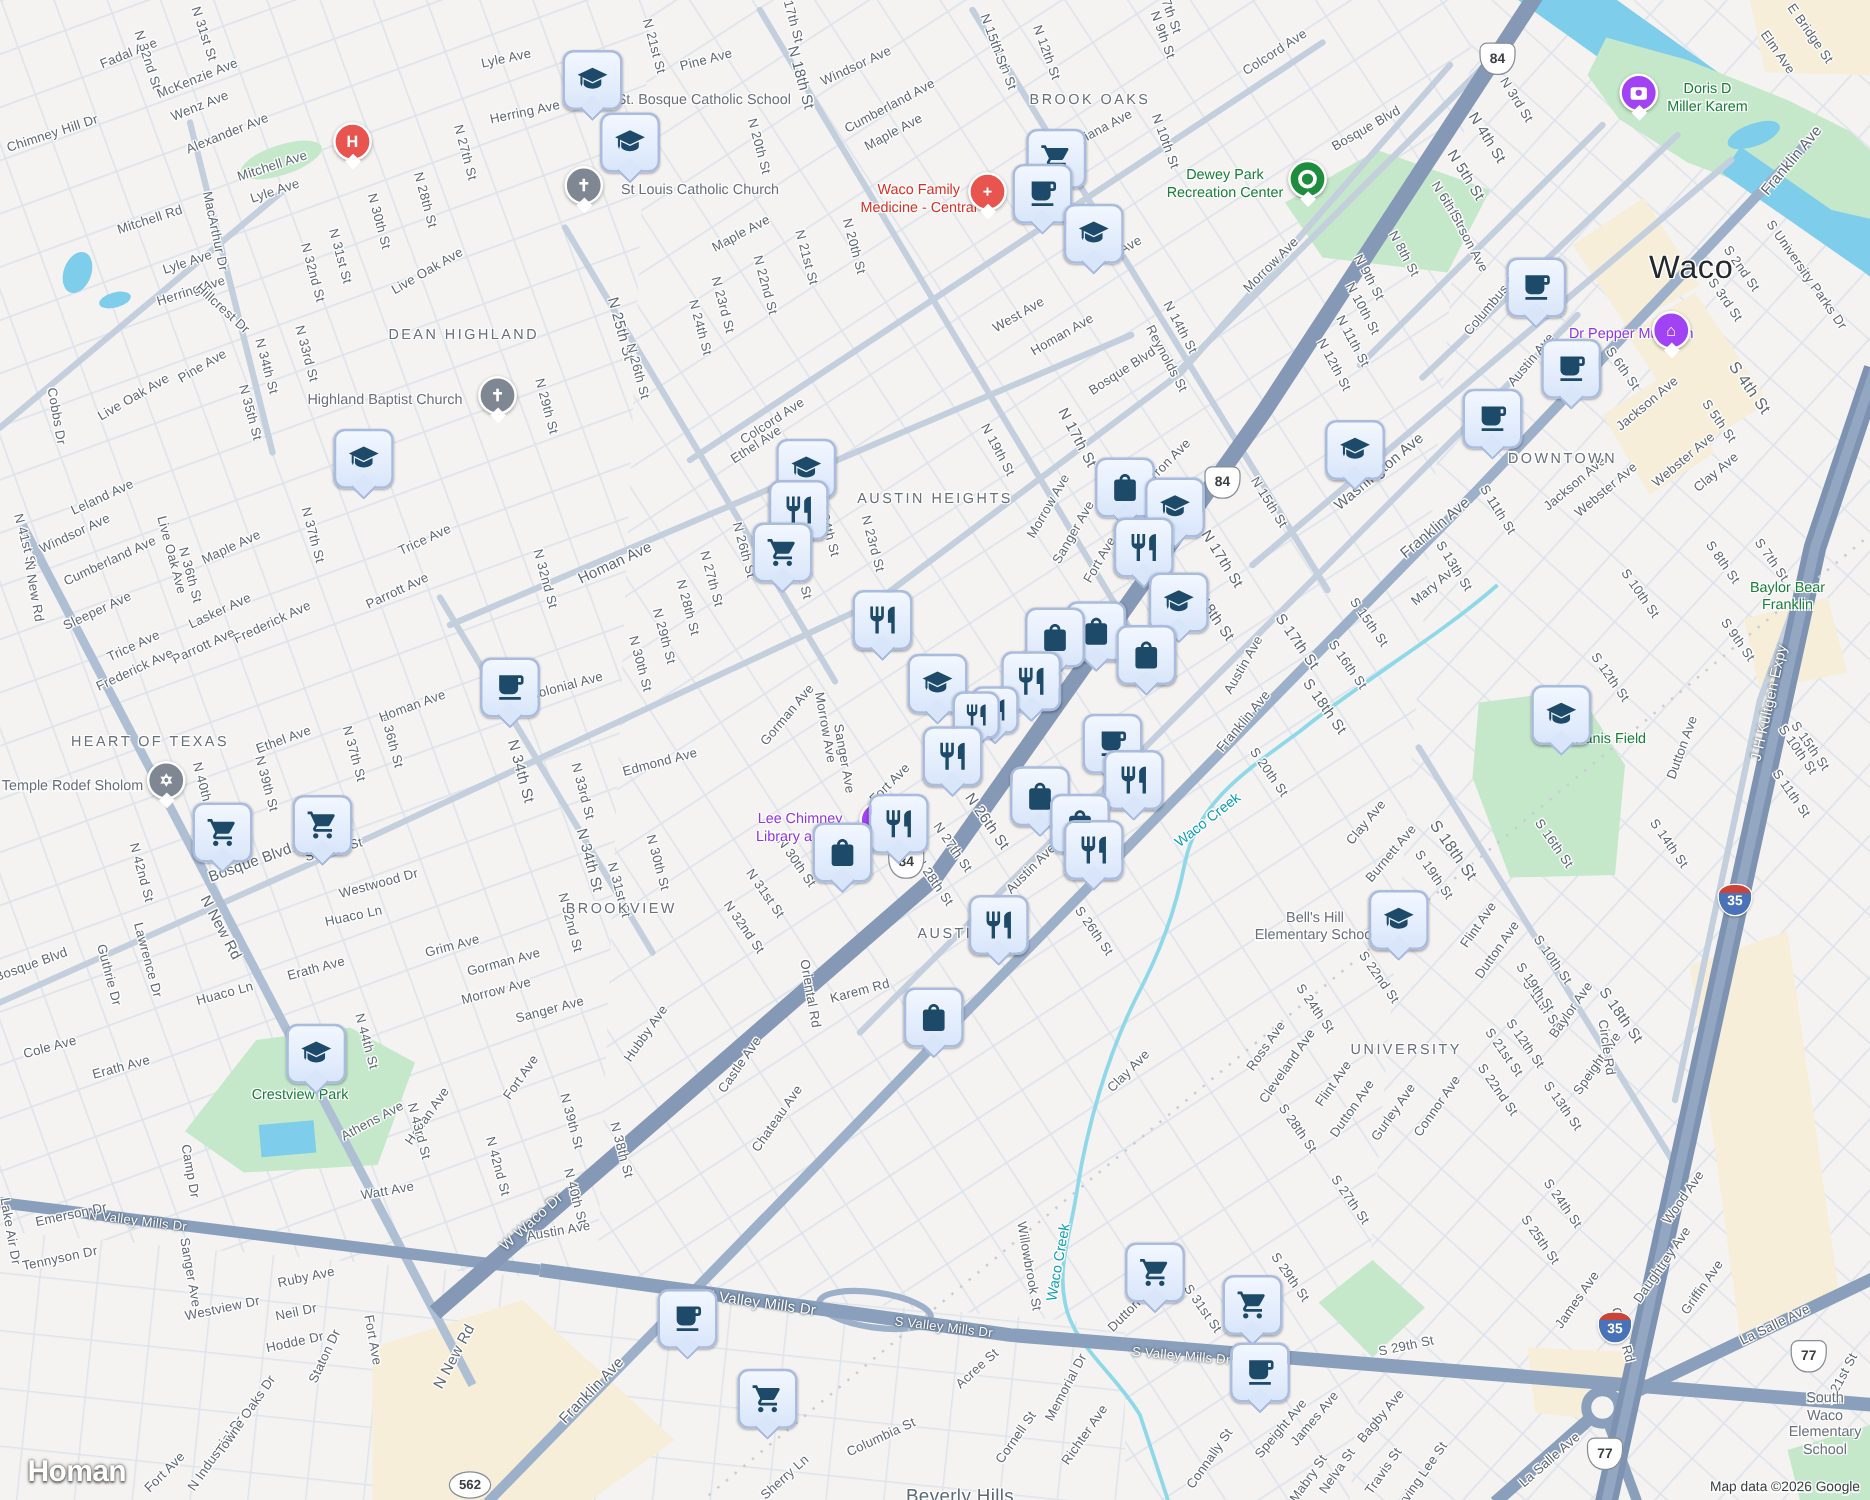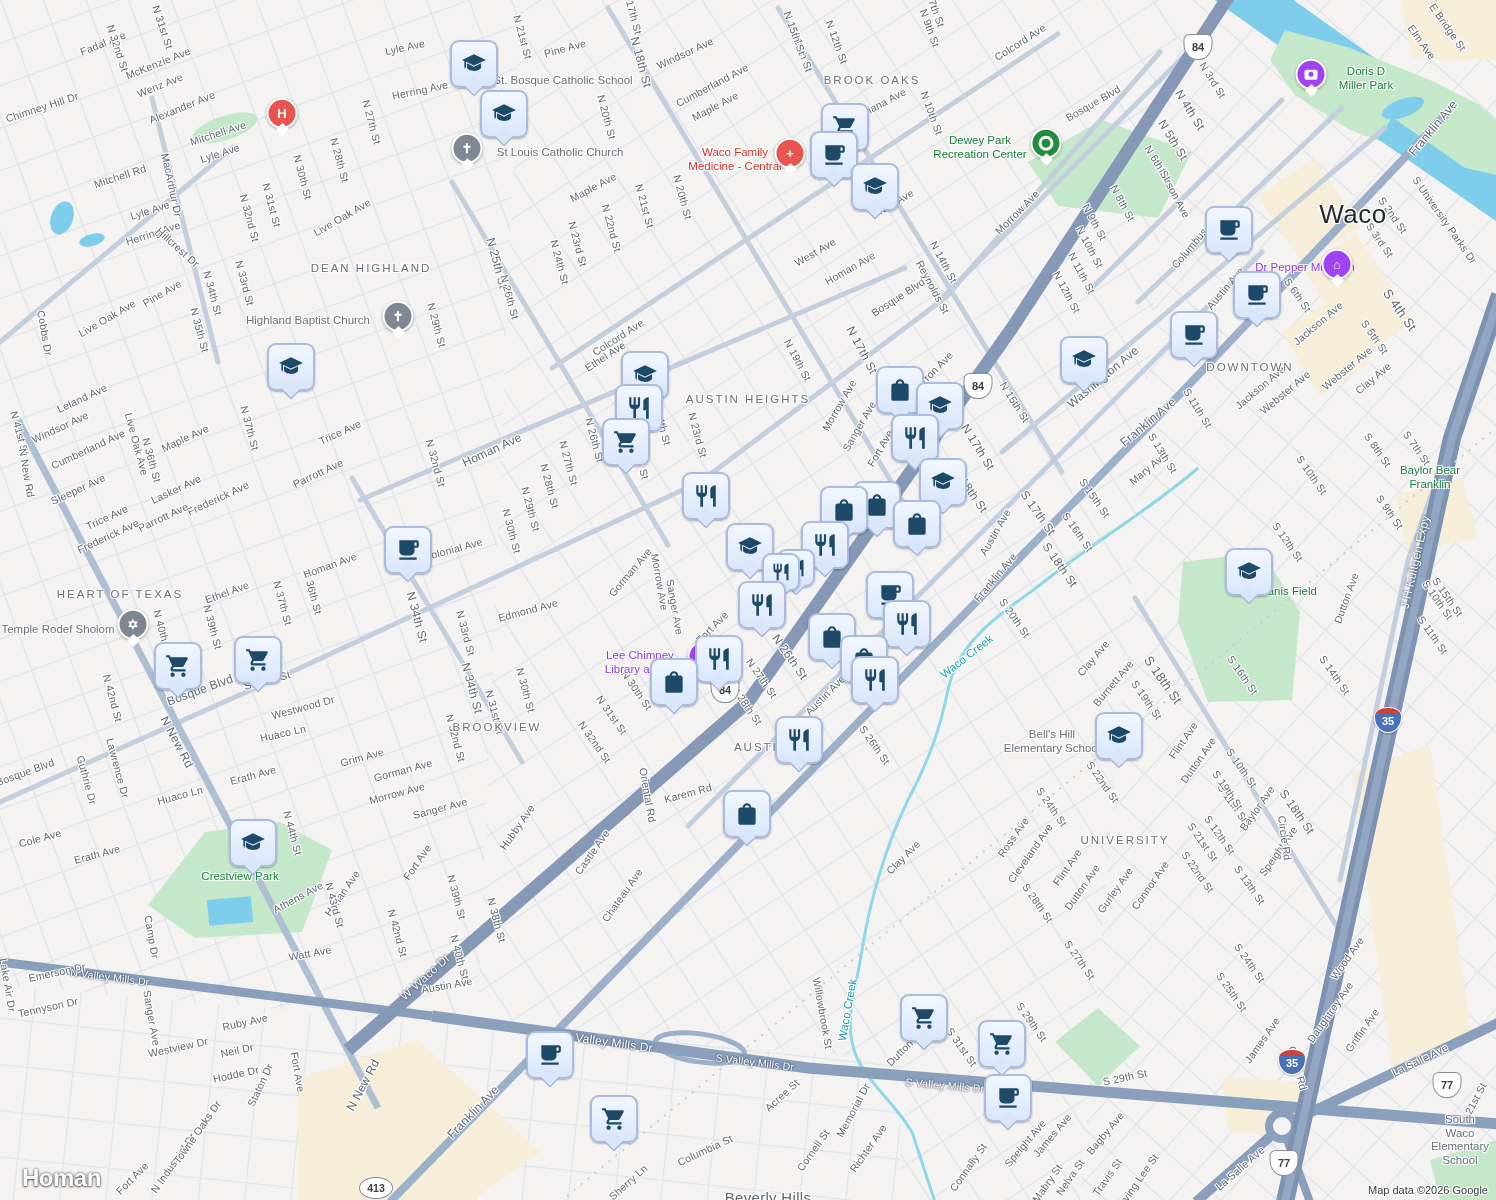--- a/index.html
+++ b/index.html
@@ -435,21 +435,21 @@
       <div class="plabel gray" style="left: 58px; top: 630px; transform: translate(-50%, -50%) rotate(0deg);">Temple Rodef Sholom</div>
       <div class="plabel gray" style="left: 1052px; top: 742px; transform: translate(-50%, -50%) rotate(0deg);">Bell's Hill
 Elementary School</div>
       <div class="plabel gray" style="left: 1460px; top: 1140px; transform: translate(-50%, -50%) rotate(0deg);">South Waco
 Elementary School</div>
       <div class="plabel red" style="left: 735px; top: 160px; transform: translate(-50%, -50%) rotate(0deg);">Waco Family
 Medicine - Central</div>
       <div class="plabel green" style="left: 980px; top: 148px; transform: translate(-50%, -50%) rotate(0deg);">Dewey Park
 Recreation Center</div>
       <div class="plabel green" style="left: 1366px; top: 79px; transform: translate(-50%, -50%) rotate(0deg);">Doris D
-Miller Park</div>
+Miller Karem</div>
       <div class="plabel green" style="left: 240px; top: 877px; transform: translate(-50%, -50%) rotate(0deg);">Crestview Park</div>
       <div class="plabel green" style="left: 1283px; top: 592px; transform: translate(-50%, -50%) rotate(0deg);">Kiwanis Field</div>
       <div class="plabel green" style="left: 1430px; top: 478px; transform: translate(-50%, -50%) rotate(0deg);">Baylor Bear Franklin</div>
       <div class="plabel purple" style="left: 1305px; top: 268px; transform: translate(-50%, -50%) rotate(0deg);">Dr Pepper Museum</div>
       <div class="plabel purple" style="left: 640px; top: 663px; transform: translate(-50%, -50%) rotate(0deg);">Lee Chimney
 Library and M</div>
       <div class="plabel water" style="left: 967px; top: 657px; transform: translate(-50%, -50%) rotate(-38deg);">Waco Creek</div>
       <div class="plabel water" style="left: 848px; top: 1010px; transform: translate(-50%, -50%) rotate(-80deg);">Waco Creek</div>
       <div class="cpoi gray" style="left: 467px; top: 152px; transform: translate(-50%, -62%); z-index: 34;">✝</div>
       <div class="cpoi gray" style="left: 398px; top: 320px; transform: translate(-50%, -62%); z-index: 38;">✝</div>
@@ -696,21 +696,21 @@
           <use href="#ic-coffee"></use>
         </svg>
       </div>
       <div class="shield us" style="left: 1198px; top: 47px;">84</div>
       <div class="shield us" style="left: 978px; top: 386px;">84</div>
       <div class="shield us" style="left: 725px; top: 690px;">84</div>
       <div class="shield i35" style="left: 1388px; top: 720px;">35</div>
       <div class="shield i35" style="left: 1292px; top: 1062px;">35</div>
       <div class="shield us" style="left: 1284px; top: 1163px;">77</div>
       <div class="shield us" style="left: 1447px; top: 1085px;">77</div>
-      <div class="shield oval" style="left: 376px; top: 1188px;">413</div>
+      <div class="shield oval" style="left: 376px; top: 1188px;">562</div>
     </div>
 
   <div id="google-logo">Homan</div>
   <div id="attribution">Map data ©2026 Google</div>
 </div>
 
 <svg width="0" height="0" style="position:absolute" aria-hidden="true">
   <defs>
     <symbol id="ic-school" viewBox="0 0 24 24">
       <path d="M12 3L23 8.2 12 13.4 1 8.2z"></path>

